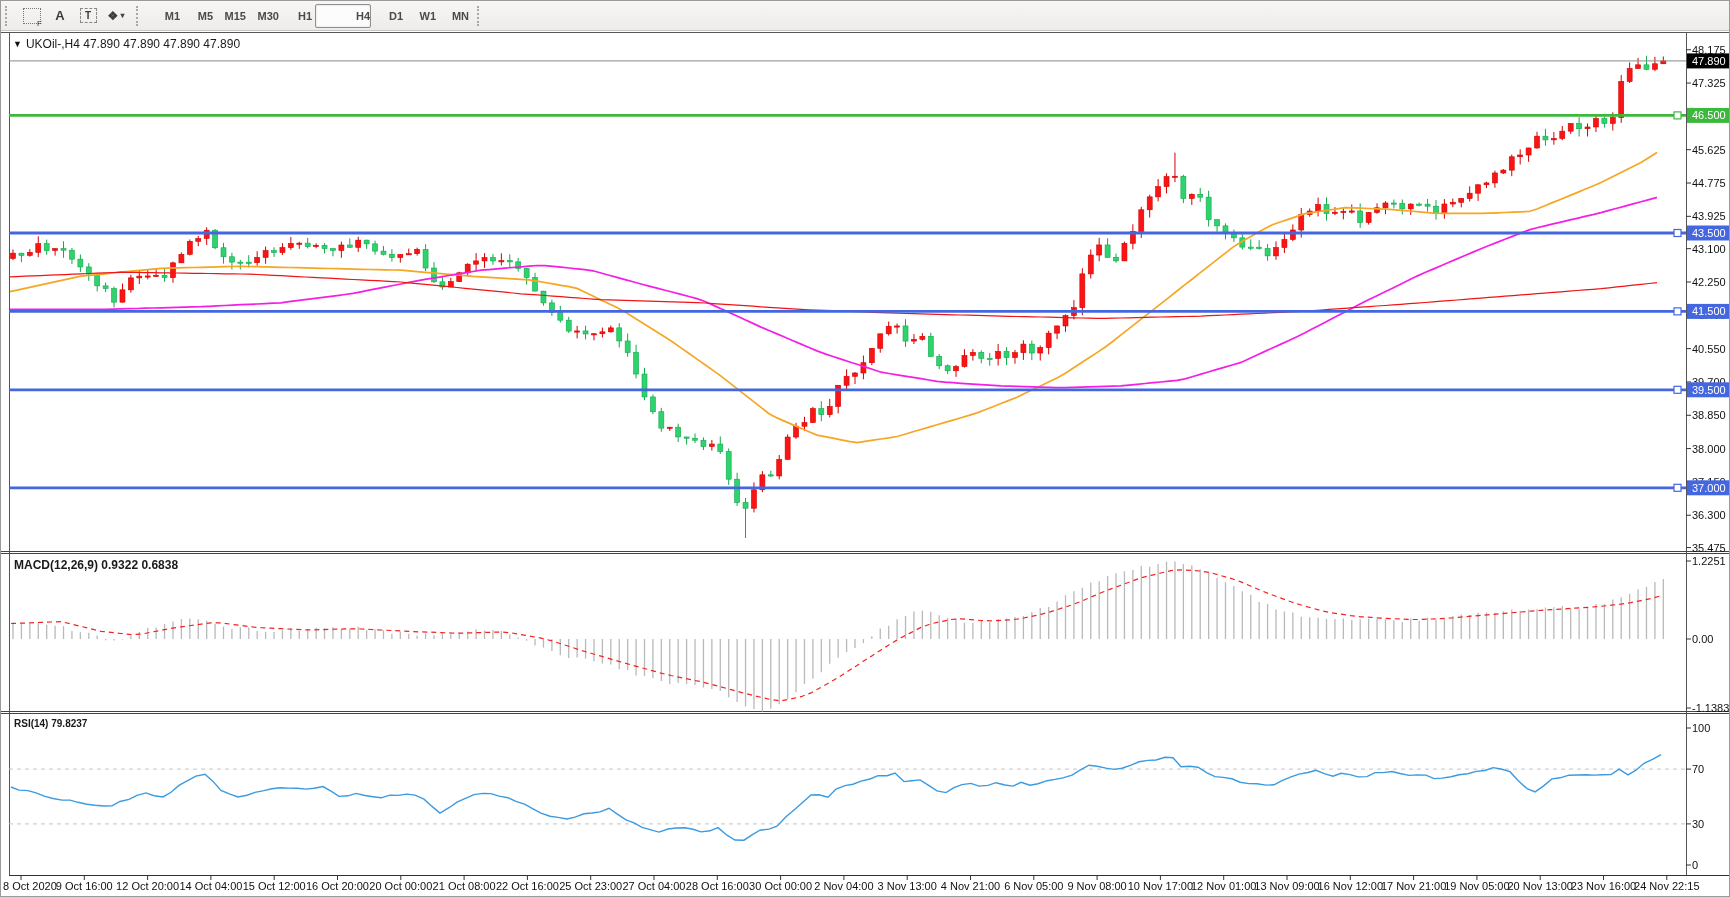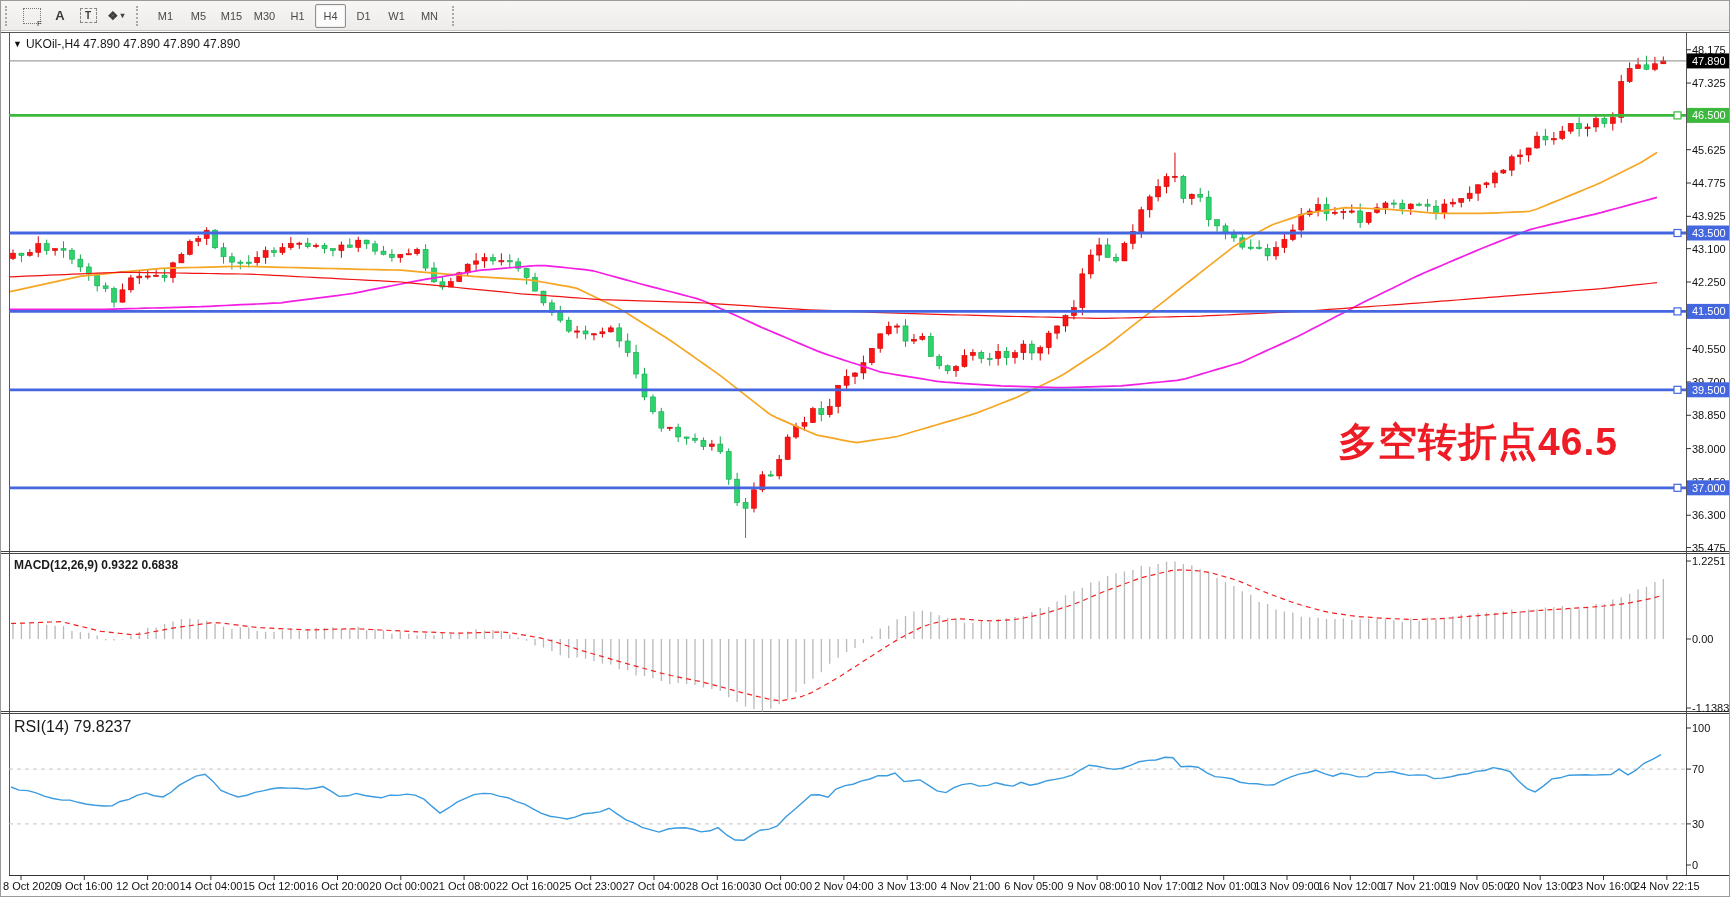--- a/index.html
+++ b/index.html
@@ -8,29 +8,29 @@
   
   .toolbar{position:absolute;left:0;top:0;width:1730px;height:30px;background:linear-gradient(#f7f6f5,#edecea);
            border-bottom:1px solid #c9c7c5;display:flex;align-items:center;gap:2px;box-sizing:border-box;}
   .grip{width:5px;height:20px;margin:0 4px;border-left:2px dotted #a8a8a8;}
   .tool-btn{min-width:26px;height:22px;display:flex;align-items:center;justify-content:center;
             color:#3c3c3c;font-size:13px;font-weight:bold;cursor:default;border:1px solid transparent;border-radius:2px;}
   .fib-box{width:16px;height:14px;border:1px dotted #777;position:relative;font-weight:normal;}
   .fib-box span{position:absolute;right:-2px;bottom:-5px;font-size:8px;color:#333;background:transparent;}
   .t-box{width:15px;height:13px;border:1px dashed #888;font-size:10px;line-height:13px;text-align:center;}
   .caret{font-size:8px;color:#444;margin-left:2px;}
-  .tf-btn{min-width:29px;height:22px;line-height:22px;text-align:center;font-size:11px;font-weight:normal;
+  .tf-btn{min-width:29px;height:22px;line-height:22px;text-align:right;font-size:11px;font-weight:bold;
           color:#4a4a4a;border:1px solid transparent;border-radius:2px;margin:0 1px;cursor:default;}
-  .tf-btn.active{background:#fcfcfc;border:1px solid #8f8f8f;box-shadow:inset 0 0 2px #ccc;}
+  .tf-btn.active{background:#fcfcfc;border:1px solid #8f8f8f;box-shadow:inset 0 0 2px #ccc;padding-left:25px;}
   
   .ovl{position:absolute;color:#1a1a1a;white-space:nowrap;text-align:right;}
   .chart-title{left:12px;top:36px;font-size:12px;}
   .chart-title .tri{font-size:9px;vertical-align:1px;margin-right:4px;color:#111;}
   .macd-label{left:13px;top:557px;font-size:12px;font-weight:bold;}
-  .rsi-label{left:13px;top:717px;font-size:16px;}
+  .rsi-label{left:13px;top:717px;font-size:10px;font-weight:bold;}
   .annotation{left:1337px;top:414px;font-size:39px;font-weight:bold;color:#ee1c24;letter-spacing:1px;}
   svg{position:absolute;left:0;top:0;}
 </style>
 </head>
 <body>
 
 <div class="app">
   <div class="toolbar">
     <div class="grip"></div>
     <div style="display:flex;align-items:center;" id="tools">
@@ -828,14 +828,13 @@
         <line x1="1602.5" y1="874" x2="1602.5" y2="879" stroke="#333"></line>
         <text x="1602.5" y="889" text-anchor="middle">23 Nov 16:00</text>
         <line x1="1665.8" y1="874" x2="1665.8" y2="879" stroke="#333"></line>
         <text x="1665.8" y="889" text-anchor="middle">24 Nov 22:15</text>
       </g>
     </svg>
 
   <div class="ovl chart-title"><span class="tri">▼</span><span>UKOil-,H4 47.890 47.890 47.890 47.890</span></div>
   <div class="ovl macd-label">MACD(12,26,9) 0.9322 0.6838</div>
   <div class="ovl rsi-label">RSI(14) 79.8237</div>
-  <div class="ovl annotation">多空转折点46.5</div>
 </div>
 
 </body></html>

